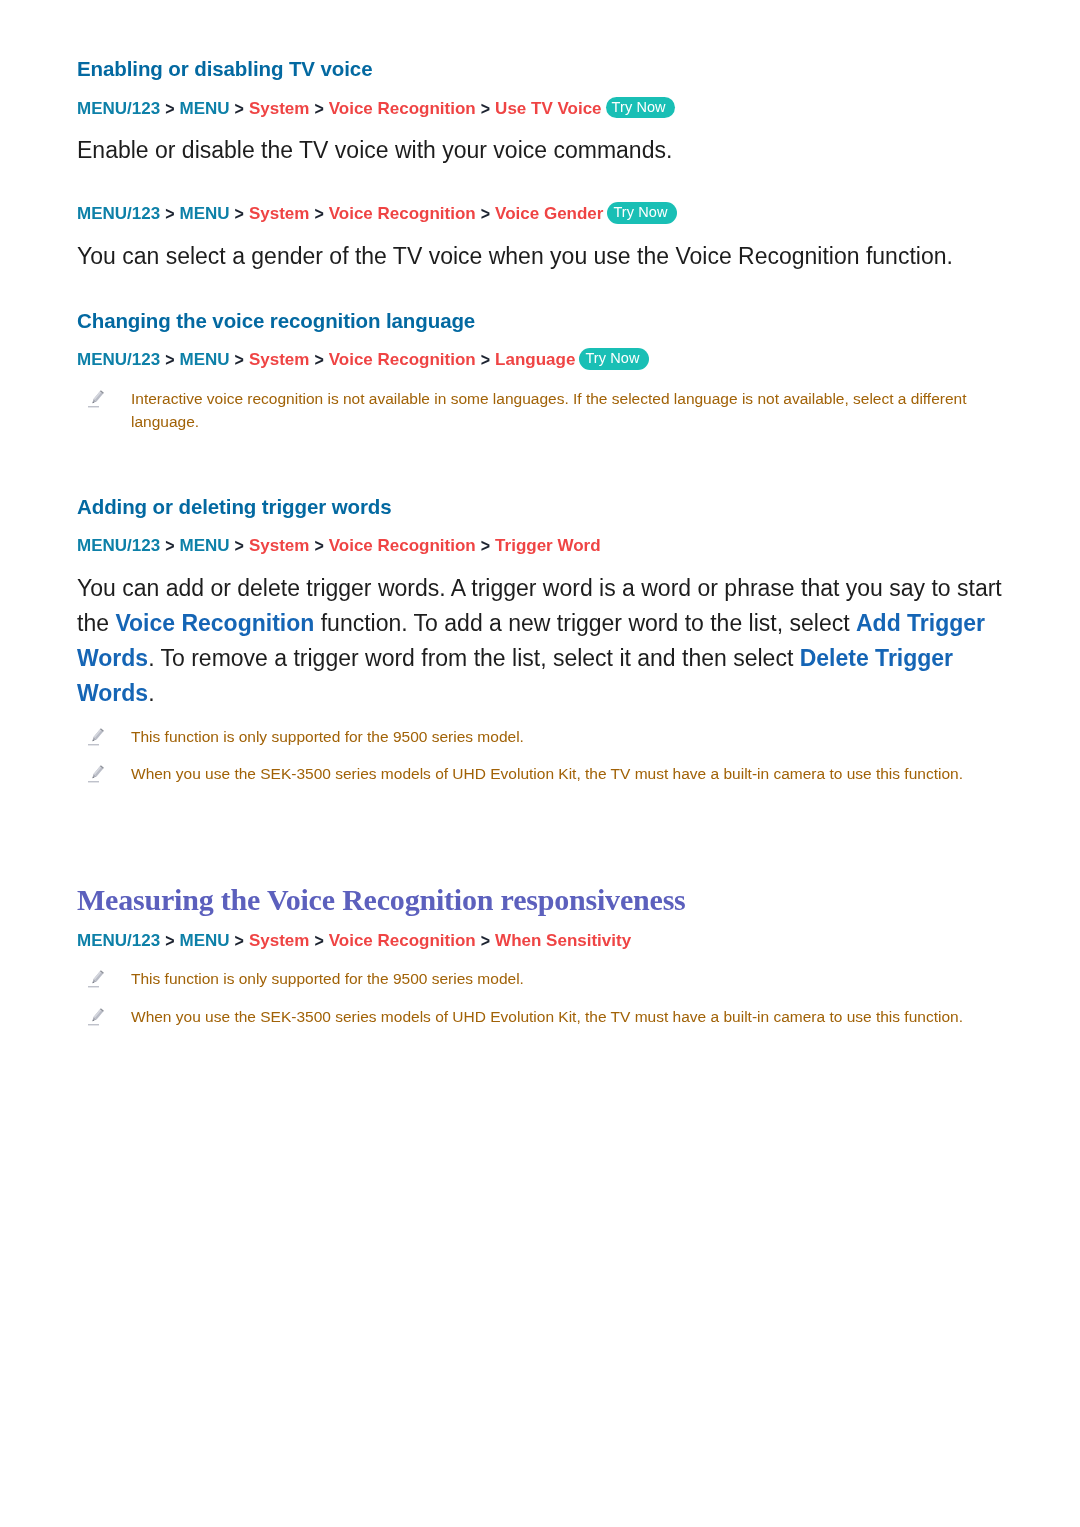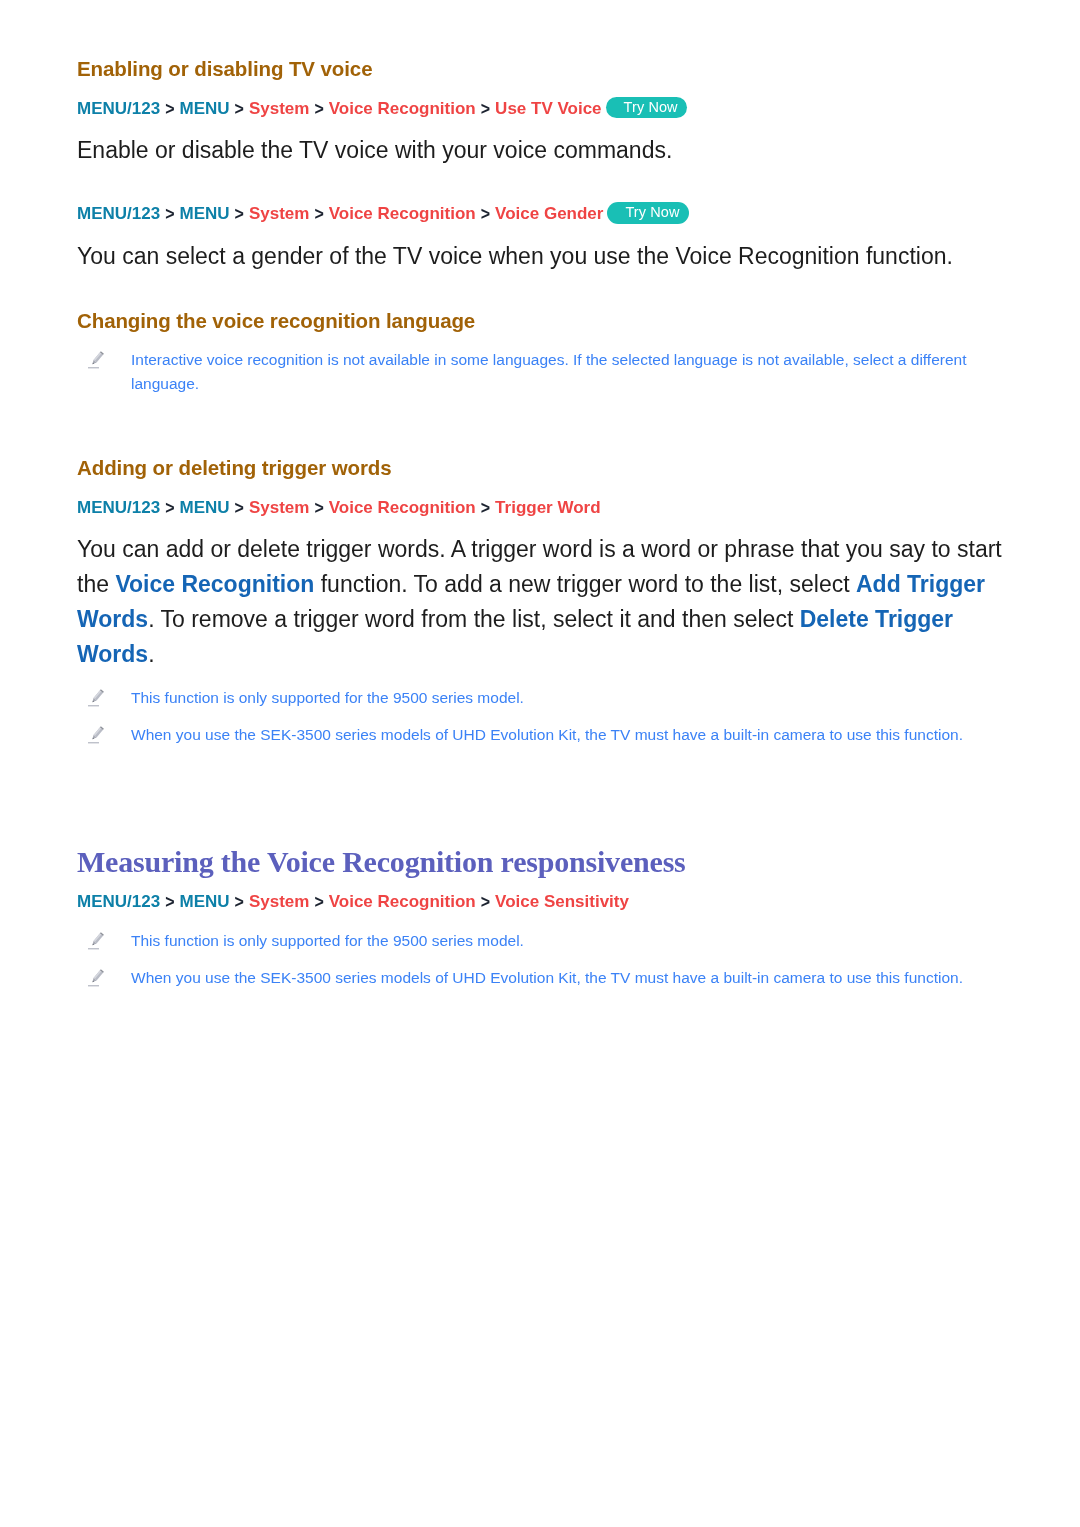--- a/index.html
+++ b/index.html
@@ -28,21 +28,21 @@
     font-weight: bold;
     color: #5c60bd;
     letter-spacing: -0.2px;
     margin: 0 0 10px 0;
     line-height: 1.25;
     font-family: Liberation Serif, serif;
   }
   .h2 {
     font-size: 20.5px;
     font-weight: bold;
-    color: #a16207;
+    color: #0369a1;
     letter-spacing: -0.1px;
     margin: 0 0 14px 0;
     line-height: 1.3;
   }
 
   
   .path {
     font-size: 17px;
     font-weight: bold;
     line-height: 1.45;
@@ -60,21 +60,21 @@
     display: inline-block;
     transform: scaleY(1.12);
   }
   .trynow {
     display: inline-block;
     background: #19bfb5;
     color: #ffffff;
     font-size: 14.5px;
     font-weight: normal;
     border-radius: 11px;
-    padding: 1px 9px 2px 18px;
+    padding: 1px 9px 2px 6px;
     line-height: 1.3;
     vertical-align: 2px;
     margin-left: 4px;
     letter-spacing: 0.1px;
   }
 
   
   .para {
     font-size: 23px;
     color: #1d1d1d;
@@ -86,21 +86,21 @@
     color: #1565b5;
     font-weight: bold;
   }
 
   
   .note {
     position: relative;
     padding-left: 46px;
     margin: 14px 0 0 8px;
     font-size: 15.5px;
-    color: #3b82f6;
+    color: #a16207;
     line-height: 1.5;
     max-width: 905px;
   }
   .note .pencil {
     position: absolute;
     left: 0;
     top: 1px;
     width: 22px;
     height: 22px;
     display: block;
@@ -124,20 +124,23 @@
 
   <div class="block">
     <div class="path">
       <span class="seg-menu">MENU/123</span><span class="chev">&gt;</span><span class="seg-menu">MENU</span><span class="chev">&gt;</span><span class="seg">System</span><span class="chev">&gt;</span><span class="seg">Voice Recognition</span><span class="chev">&gt;</span><span class="seg">Voice Gender</span><span class="trynow">Try Now</span>
     </div>
     <p class="para">You can select a gender of the TV voice when you use the Voice Recognition function.</p>
   </div>
 
   <div class="block">
     <h2 class="h2">Changing the voice recognition language</h2>
+    <div class="path">
+      <span class="seg-menu">MENU/123</span><span class="chev">&gt;</span><span class="seg-menu">MENU</span><span class="chev">&gt;</span><span class="seg">System</span><span class="chev">&gt;</span><span class="seg">Voice Recognition</span><span class="chev">&gt;</span><span class="seg">Language</span><span class="trynow">Try Now</span>
+    </div>
 
     <div class="note">
       <span class="pencil">
         <svg width="22" height="22" viewBox="0 0 22 22" xmlns="http://www.w3.org/2000/svg">
           <g transform="rotate(40 11 11)">
             <rect x="9.1" y="2.2" width="4.0" height="10.4" fill="#b9bcc6"></rect>
             <rect x="9.1" y="2.2" width="1.7" height="10.4" fill="#d5d7de"></rect>
             <polygon points="9.1,12.6 13.1,12.6 11.1,16.6" fill="#a9acb6"></polygon>
             <polygon points="10.3,14.9 11.9,14.9 11.1,16.6" fill="#6e7179"></polygon>
             <rect x="9.1" y="1.2" width="4.0" height="1.3" fill="#8e9199"></rect>
@@ -190,21 +193,21 @@
       </span>
       <span>When you use the SEK-3500 series models of UHD Evolution Kit, the TV must have a built-in camera to use this function.</span>
     </div>
   </div>
 
   <div class="spacer-lg"></div>
 
   <div class="block">
     <h1 class="h1">Measuring the Voice Recognition responsiveness</h1>
     <div class="path">
-      <span class="seg-menu">MENU/123</span><span class="chev">&gt;</span><span class="seg-menu">MENU</span><span class="chev">&gt;</span><span class="seg">System</span><span class="chev">&gt;</span><span class="seg">Voice Recognition</span><span class="chev">&gt;</span><span class="seg">Voice Sensitivity</span>
+      <span class="seg-menu">MENU/123</span><span class="chev">&gt;</span><span class="seg-menu">MENU</span><span class="chev">&gt;</span><span class="seg">System</span><span class="chev">&gt;</span><span class="seg">Voice Recognition</span><span class="chev">&gt;</span><span class="seg">When Sensitivity</span>
     </div>
 
 
     <div class="note">
       <span class="pencil">
         <svg width="22" height="22" viewBox="0 0 22 22" xmlns="http://www.w3.org/2000/svg">
           <g transform="rotate(40 11 11)">
             <rect x="9.1" y="2.2" width="4.0" height="10.4" fill="#b9bcc6"></rect>
             <rect x="9.1" y="2.2" width="1.7" height="10.4" fill="#d5d7de"></rect>
             <polygon points="9.1,12.6 13.1,12.6 11.1,16.6" fill="#a9acb6"></polygon>

